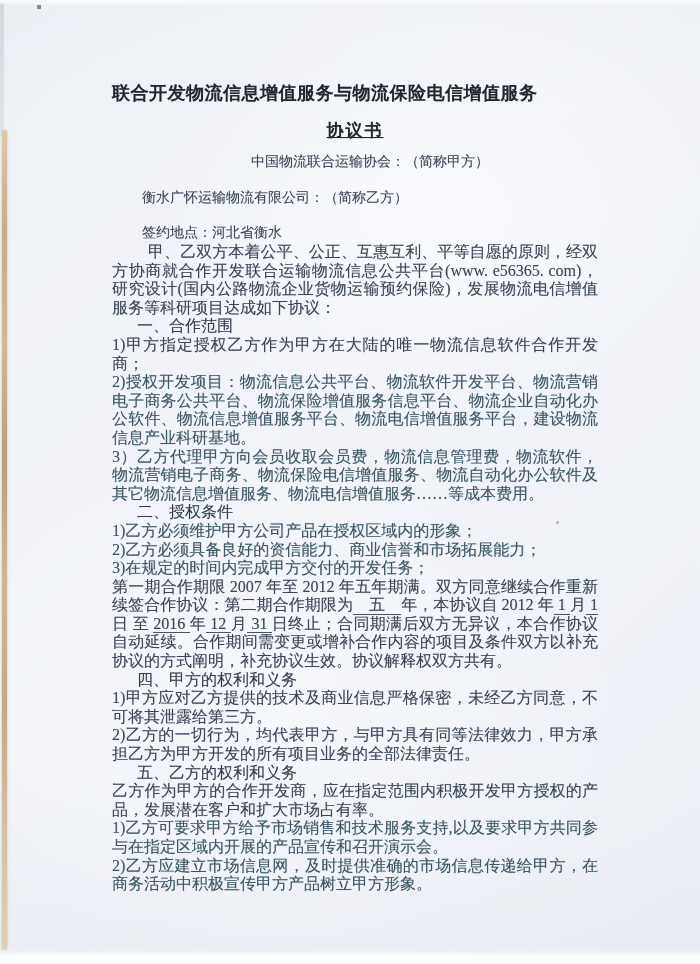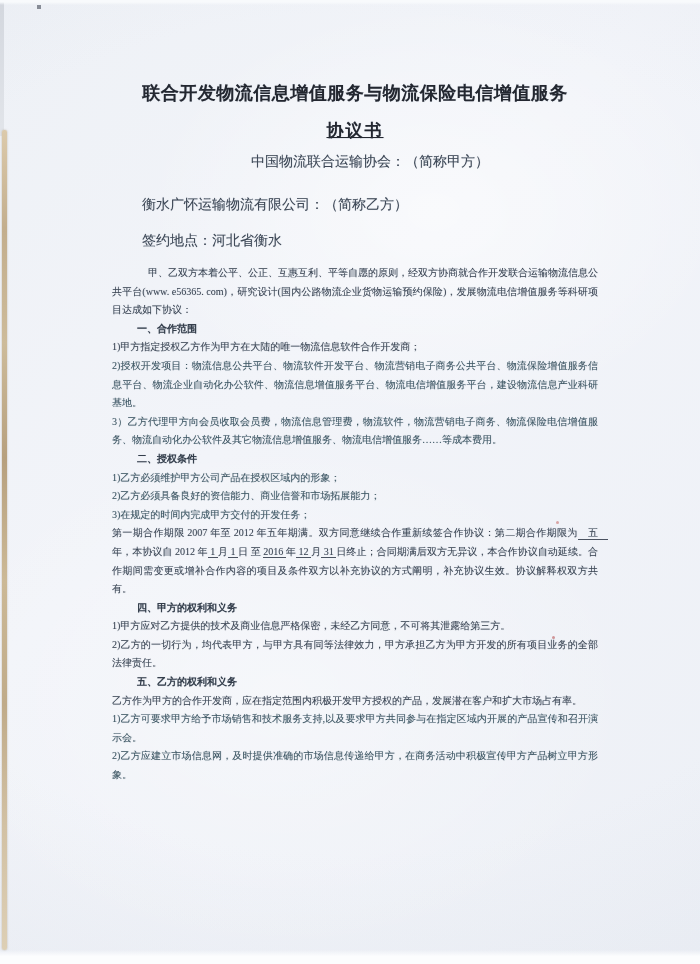--- a/index.html
+++ b/index.html
@@ -63,64 +63,62 @@
     top: 82px;
     width: 486px;
     color: #3c4654;
     text-shadow: 0.3px 0.3px 0.7px rgba(70, 90, 115, 0.35);
   }
   .title {
     margin: 0;
     font-size: 18px;
     font-weight: bold;
     line-height: 22px;
-    text-align: center;
     letter-spacing: 0.5px;
     color: #232730;
   }
   .subtitle {
     margin: 16px 0 0 0;
     font-size: 17px;
     font-weight: bold;
     line-height: 22px;
     text-align: center;
     letter-spacing: 2px;
     color: #232730;
     text-decoration: underline;
   }
   .party {
     margin: 0 0 0 30px;
     font-size: 14px;
     line-height: 21px;
   }
   .mt-first { margin-top: 9px; text-align: center; }
-  .mt-gap   { margin-top: 23px; font-family: Liberation Mono, monospace; }
+  .mt-gap   { margin-top: 15px; }
   .mt-gap2  { margin-top: 14px; }
   #body-lines {
-    margin-top: 13px;
-    font-size: 10px;
+    font-size: 16px;
     line-height: 18.6px;
     text-align: justify;
   }
   #body-lines .heading { margin-left: 25px; }
   #body-lines .para.indent { text-indent: 36px; }
   .u {
     border-bottom: 1px solid #4a5260;
     padding-bottom: 0.5px;
   }
   
   #body-lines > *:nth-child(4),
   #body-lines > *:nth-child(5),
   #body-lines > *:nth-child(7),
   #body-lines > *:nth-child(8),
   #body-lines > *:nth-child(9),
   #body-lines > *:nth-child(16),
   #body-lines > *:nth-child(17),
   #body-lines > *:nth-child(18) { color: #3d5763; }
-  #body-lines > .heading { color: #343e4b; font-weight: bold; }
+  #body-lines > .heading { color: #343e4b; }
 </style>
 </head>
 <body>
 
 <div class="page">
 
   <div class="edge-gray"></div>
   <div class="edge-strip"></div>
   <div class="speck-dark"></div>
   <div class="speck-red-1"></div>

